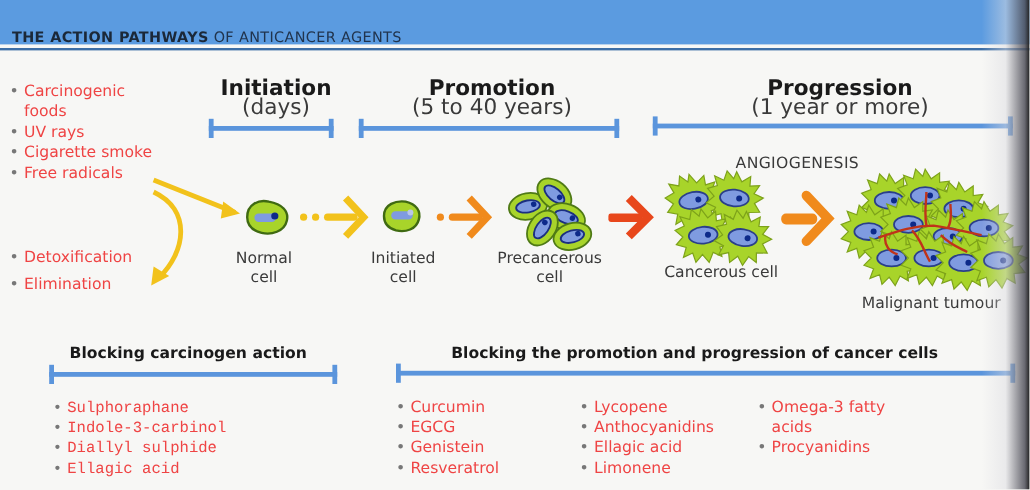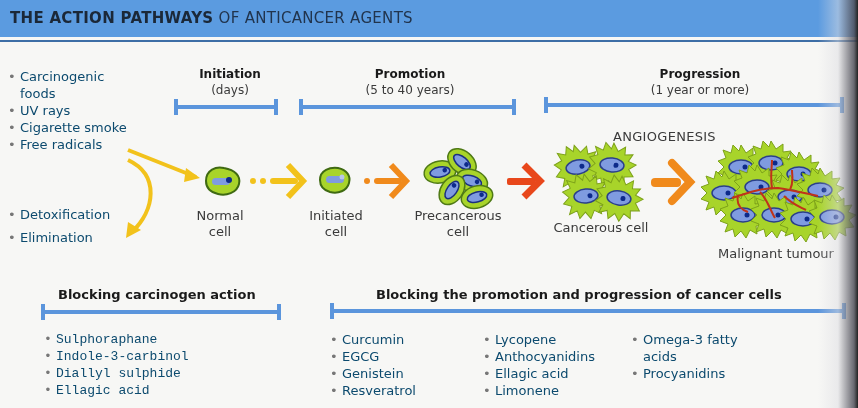--- a/index.html
+++ b/index.html
@@ -11,37 +11,37 @@
   }
   .header {
     position: absolute; left: 0; top: 0; width: 858px; height: 37px;
     background: #5b9be0;
   }
   .header-line {
     position: absolute; left: 0; top: 40px; width: 858px; height: 2px;
     background: #3d6ea6;
   }
   .title {
-    position: absolute; left: 10px; top: 9px; font-size: 15px; letter-spacing: 0.3px;
+    position: absolute; left: 10px; top: 24px; font-size: 12px; letter-spacing: 0.3px;
     color: #1b2838; white-space: nowrap;
   }
   .title .bold { font-weight: bold; }
   .title .light { font-weight: normal; color: #21344d; }
 
   .page-edge {
     position: absolute; right: 0; top: 0; width: 40px; height: 408px;
     background: linear-gradient(to right, rgba(255,255,255,0) 0%, rgba(220,220,225,0.5) 50%, rgba(80,80,90,0.85) 90%, #222 100%);
     pointer-events: none;
   }
 
-  .list { position: absolute; margin: 0; padding: 0; list-style: none; font-size: 13px; line-height: 17px; color: #0c4a6e; }
+  .list { position: absolute; margin: 0; padding: 0; list-style: none; font-size: 13px; line-height: 17px; color: #ef4444; }
   .list li { position: relative; padding-left: 14px; }
   .list li::before { content: "•"; position: absolute; left: 2px; color: #777; }
 
-  .phase { position: absolute; text-align: center; font-size: 12px; line-height: 16px; }
+  .phase { position: absolute; text-align: center; font-size: 18px; line-height: 16px; }
   .phase .name { font-weight: bold; color: #1a1a1a; }
   .phase .dur { color: #3a3a3a; }
 
   .bar { position: absolute; height: 16px; }
   .bar .line { position: absolute; left: 0; right: 0; top: 6px; height: 4px; background: #5b95dc; }
   .bar .cap { position: absolute; top: 0; width: 4px; height: 16px; background: #5b95dc; }
   .bar .cap.l { left: 0; } .bar .cap.r { right: 0; }
 
   .cell-label { position: absolute; text-align: center; font-size: 13px; line-height: 16px; color: #3a3a3a; }
   .angio { position: absolute; font-size: 13px; color: #3a3a3a; letter-spacing: 0.3px; }

